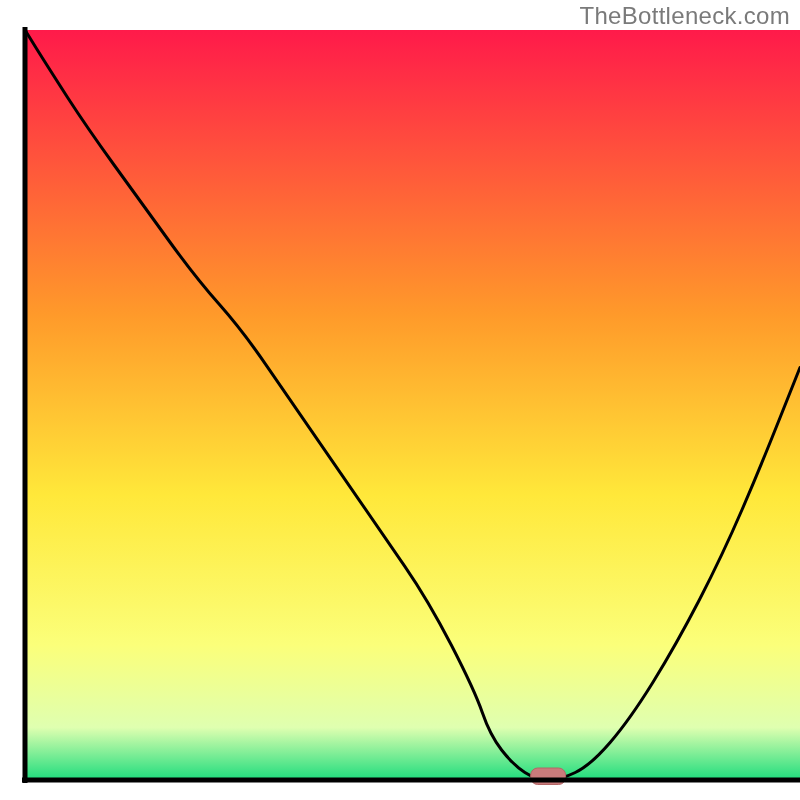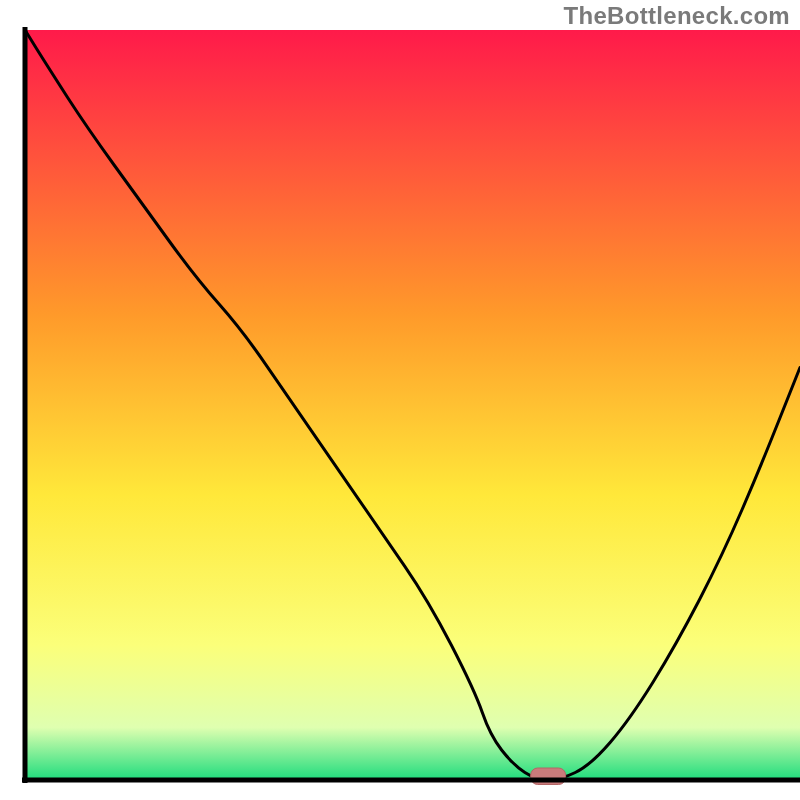--- a/index.html
+++ b/index.html
@@ -13,21 +13,21 @@
   .wrap {
     position: relative;
     width: 800px;
     height: 800px;
   }
   .watermark {
     position: absolute;
     top: 2px;
     right: 10px;
     font-size: 24px;
-    font-weight: bold;
+    font-weight: normal;
     color: #7a7a7a;
     letter-spacing: 0.3px;
   }
   svg.chart {
     position: absolute;
     left: 0;
     top: 0;
   }
 </style>
 </head>

